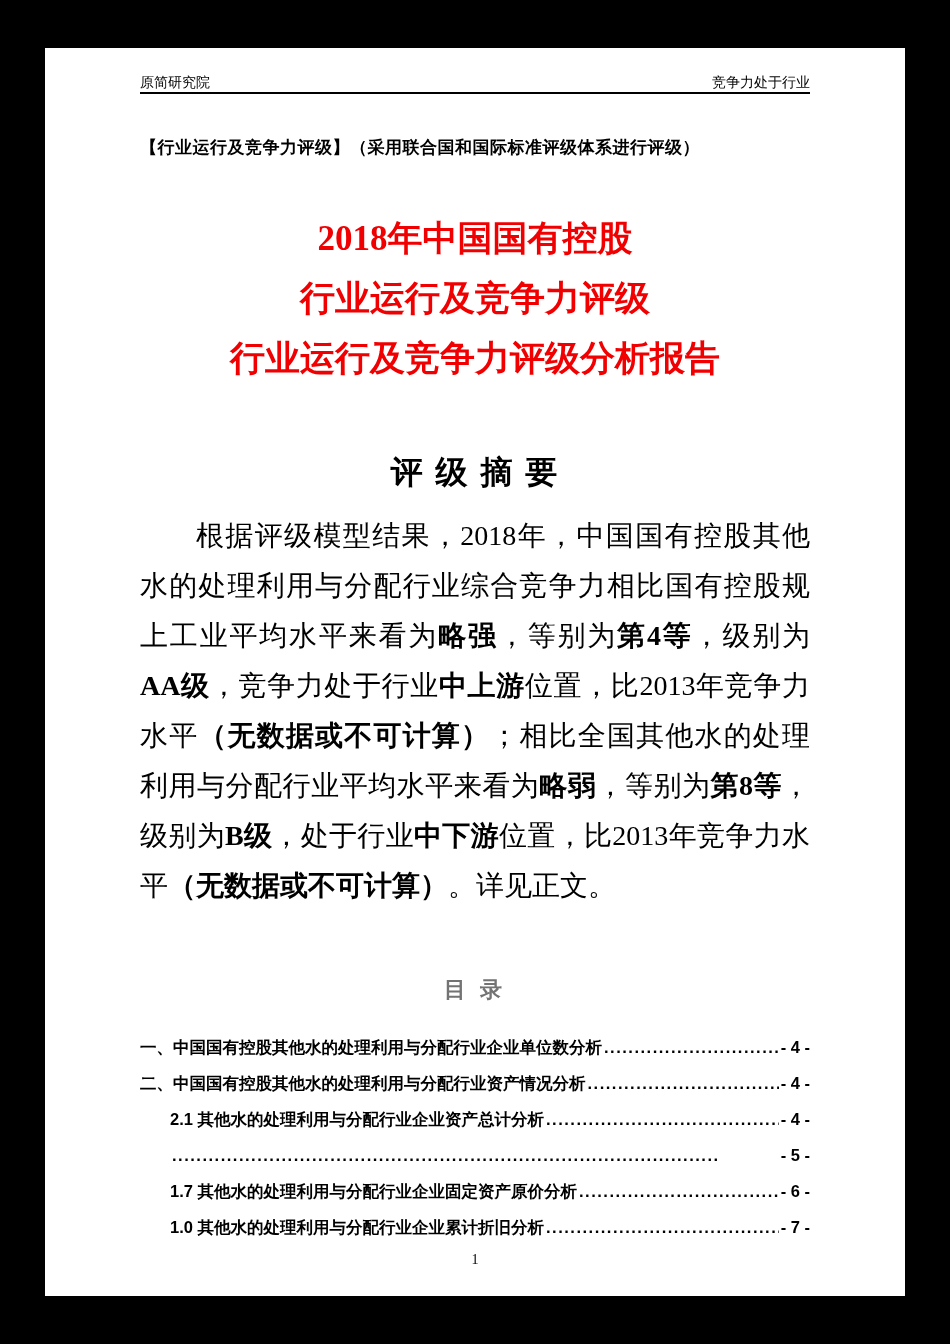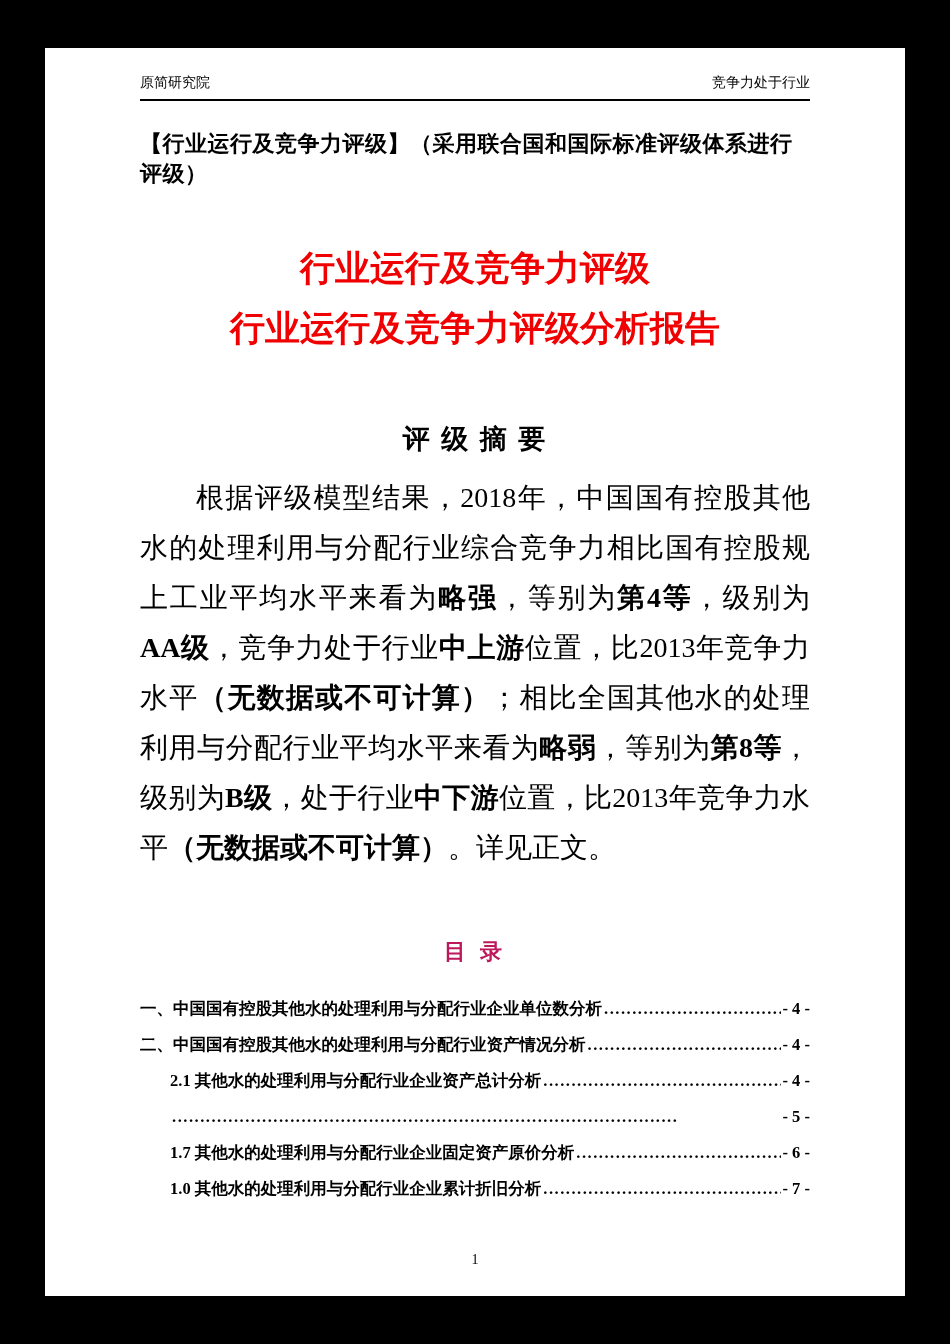--- a/index.html
+++ b/index.html
@@ -21,47 +21,46 @@
     color: #000;
   }
   
   .doc-header {
     margin-top: 26px;
     display: flex;
     justify-content: space-between;
     align-items: flex-end;
     font-family: "Liberation Sans", sans-serif;
     font-size: 14px;
-    padding-bottom: 7px;
     border-bottom: 2px solid #000;
   }
   
   .subtitle-line {
-    margin-top: 28px;
+    margin-top: 42px;
     font-family: "Liberation Sans", sans-serif;
     font-weight: 700;
-    font-size: 22px;
+    font-size: 17px;
     letter-spacing: 0.5px;
   }
   
   .doc-title {
     margin-top: 50px;
     text-align: center;
     font-weight: 700;
     font-size: 35px;
     line-height: 60px;
     font-family: "Liberation Serif", "DejaVu Serif", serif;
   }
   
   .summary-heading {
     margin-top: 62px;
     text-align: center;
     font-family: "Liberation Sans", sans-serif;
     font-weight: 700;
-    font-size: 27px;
+    font-size: 32px;
     letter-spacing: 2px;
   }
   .summary-paragraph {
     margin-top: 16px;
     font-size: 28px;
     line-height: 50px;
     text-align: justify;
     text-indent: 2em;
   }
   .summary-paragraph .b { font-weight: 700; }
@@ -78,21 +77,20 @@
     margin-top: 24px;
     font-family: "Liberation Sans", sans-serif;
     font-weight: 700;
     font-size: 16.5px;
   }
   .toc-row {
     display: flex;
     align-items: baseline;
     line-height: 36px;
     white-space: nowrap;
-    font-family: Liberation Serif, serif;
   }
   .toc-row.toc-indent { padding-left: 30px; }
   .toc-label { flex: 0 0 auto; }
   .toc-dots {
     flex: 1 1 auto;
     overflow: hidden;
     white-space: nowrap;
     letter-spacing: 1.5px;
     margin: 0 2px;
   }
@@ -112,29 +110,30 @@
 <div class="page">
 
   <div class="doc-header">
     <span>原简研究院</span>
     <span>竞争力处于行业</span>
   </div>
 
   <div class="subtitle-line">【行业运行及竞争力评级】（采用联合国和国际标准评级体系进行评级）</div>
 
   <div class="doc-title" style="color: rgb(240, 0, 0);">
+    <div>2018年中国国有控股</div>
     <div>行业运行及竞争力评级</div>
     <div>行业运行及竞争力评级分析报告</div>
   </div>
 
   <div class="summary-heading">评 级 摘 要</div>
 
   <div class="summary-paragraph"><span>根据评级模型结果，2018年，中国国有控股其他水的处理利用与分配行业综合竞争力相比国有控股规上工业平均水平来看为</span><span class="b">略强</span><span>，等别为</span><span class="b">第4等</span><span>，级别为</span><span class="b">AA级</span><span>，竞争力处于行业</span><span class="b">中上游</span><span>位置，比2013年竞争力水平</span><span class="b">（无数据或不可计算）</span><span>；相比全国其他水的处理利用与分配行业平均水平来看为</span><span class="b">略弱</span><span>，等别为</span><span class="b">第8等</span><span>，级别为</span><span class="b">B级</span><span>，处于行业</span><span class="b">中下游</span><span>位置，比2013年竞争力水平</span><span class="b">（无数据或不可计算）</span><span>。详见正文。</span></div>
 
-  <div class="toc-heading" style="color: #be185d;">目 录</div>
+  <div class="toc-heading" style="color: #737373;">目 录</div>
 
   <div class="toc-list">
       <div class="toc-row">
         <span class="toc-label">一、中国国有控股其他水的处理利用与分配行业企业单位数分析</span>
         <span class="toc-dots">..........................................................................................</span>
         <span class="toc-page">- 4 -</span>
       </div>
       <div class="toc-row">
         <span class="toc-label">二、中国国有控股其他水的处理利用与分配行业资产情况分析</span>
         <span class="toc-dots">..........................................................................................</span>

